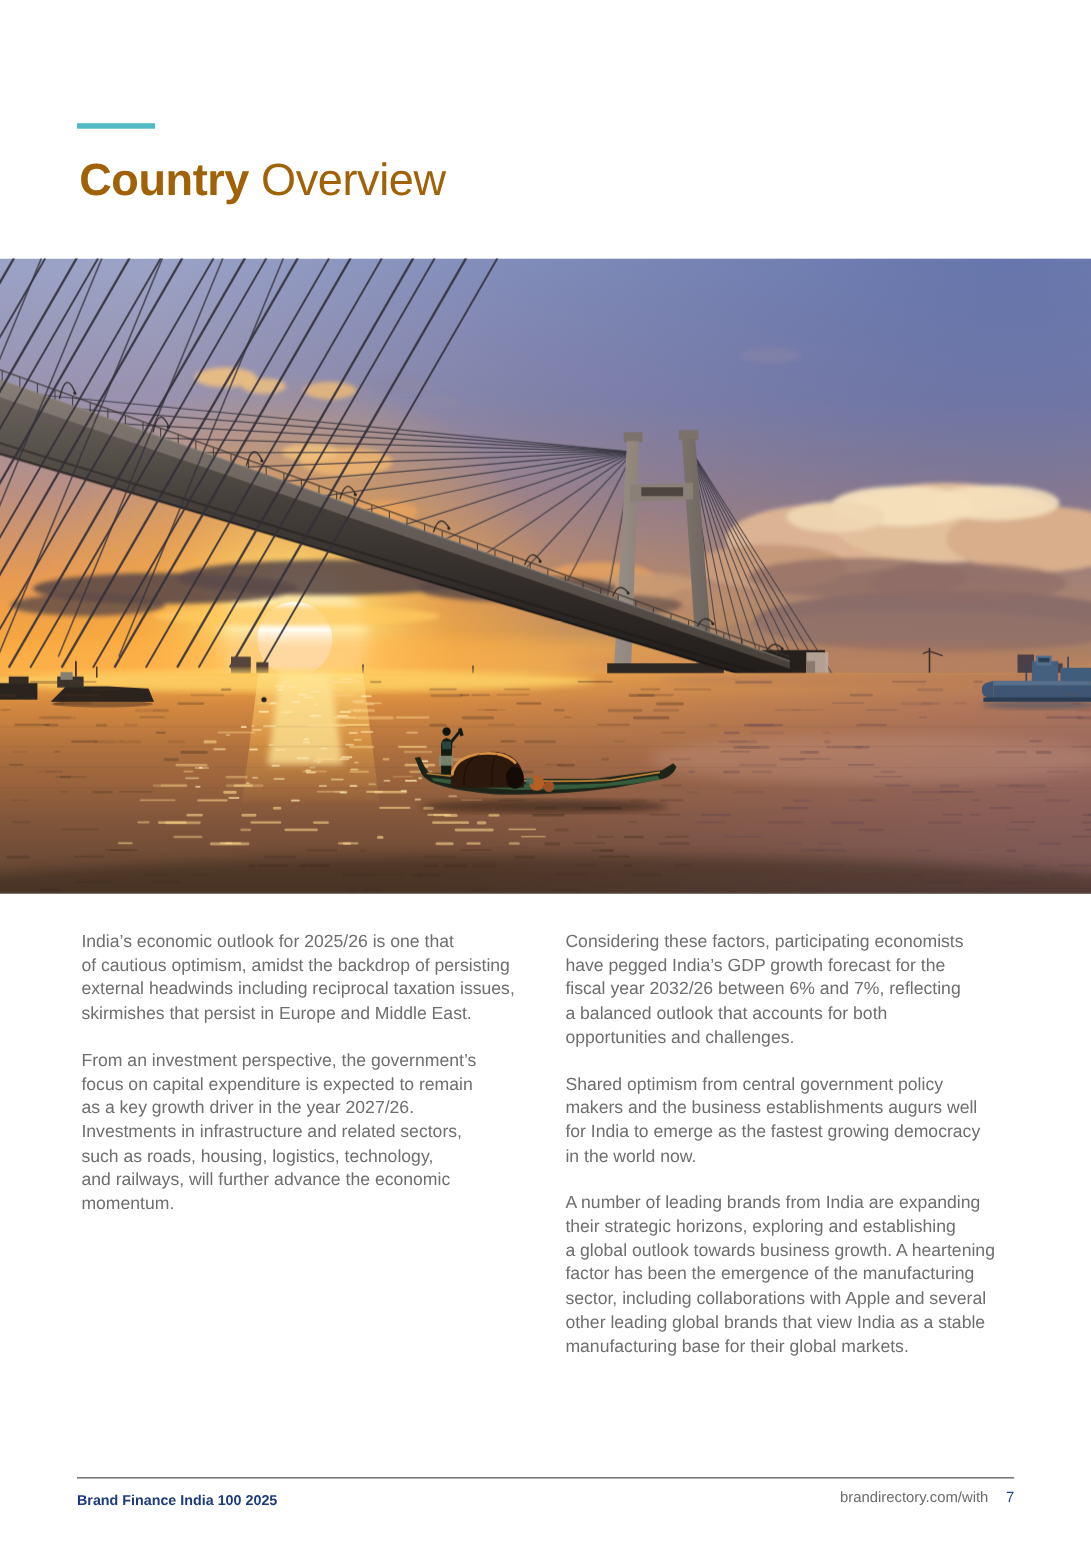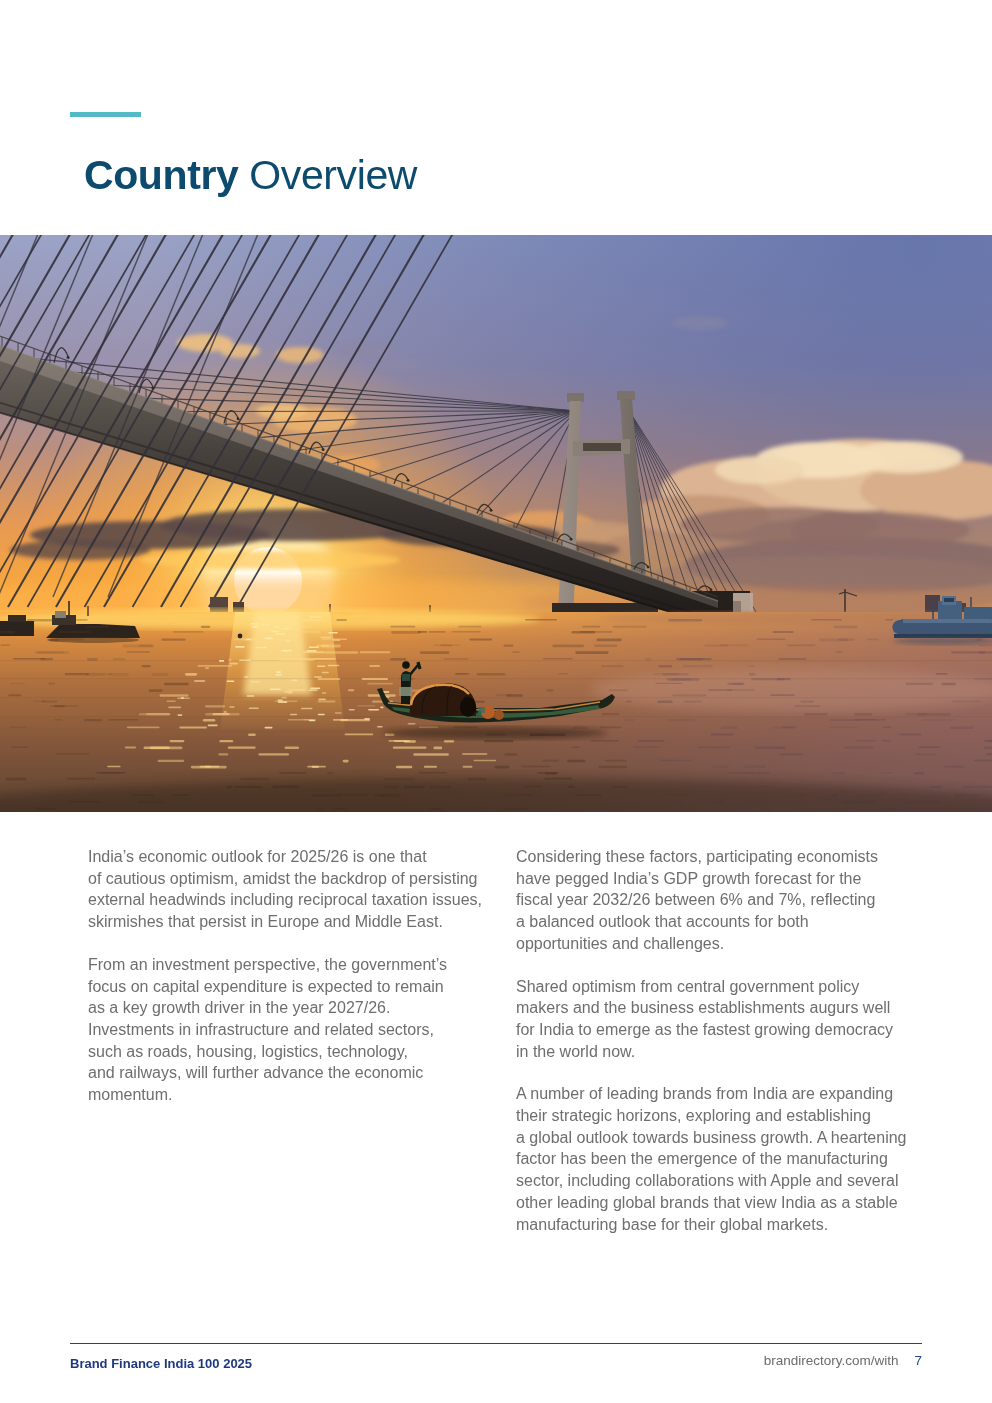--- a/index.html
+++ b/index.html
@@ -1,24 +1,24 @@
 <!DOCTYPE html>
 <html><head>
 <meta charset="utf-8">
 <style>
   html,body{margin:0;padding:0;background:#ffffff;}
   .page{position:relative;width:992px;height:1403px;background:#ffffff;
         font-family:"Liberation Sans",sans-serif;overflow:hidden;}
   .accent-bar{position:absolute;left:70px;top:112px;width:71px;height:5px;background:#52bac5;}
-  .page-title{position:absolute;left:68px;top:136px;margin:16px;font-size:41px;line-height:1.15;
-              color:#0c4a6e;font-weight:400;letter-spacing:-0.4px;}
+  .page-title{position:absolute;left:68px;top:136px;margin:4px;font-size:41px;line-height:1.15;
+              color:#a16207;font-weight:400;letter-spacing:-0.4px;}
   .page-title .tb{font-weight:700;}
   .photo{position:absolute;left:0;top:235px;width:992px;height:577px;margin:0;}
   .photo svg{display:block;}
-  .cols{position:absolute;left:88px;top:846px;width:856px;display:flex;gap:15px;}
+  .cols{position:absolute;left:74px;top:846px;width:856px;display:flex;gap:27px;}
   .col{width:413px;}
   .col p{margin:0 0 21px 0;font-size:16px;line-height:21.7px;color:#6e6e6e;white-space:pre-line;}
   .footer-rule{position:absolute;left:70px;top:1343px;width:852px;height:1px;background:#3f3f3f;}
   .footer-brand{position:absolute;left:70px;top:1356px;font-size:13px;font-weight:700;color:#1e3a7d;}
   .footer-right{position:absolute;right:70px;top:1353px;font-size:13.5px;color:#6b6b6b;}
   .footer-right .pagenum{color:#24418e;margin-left:16px;}
 </style>
 </head>
 <body>
 

